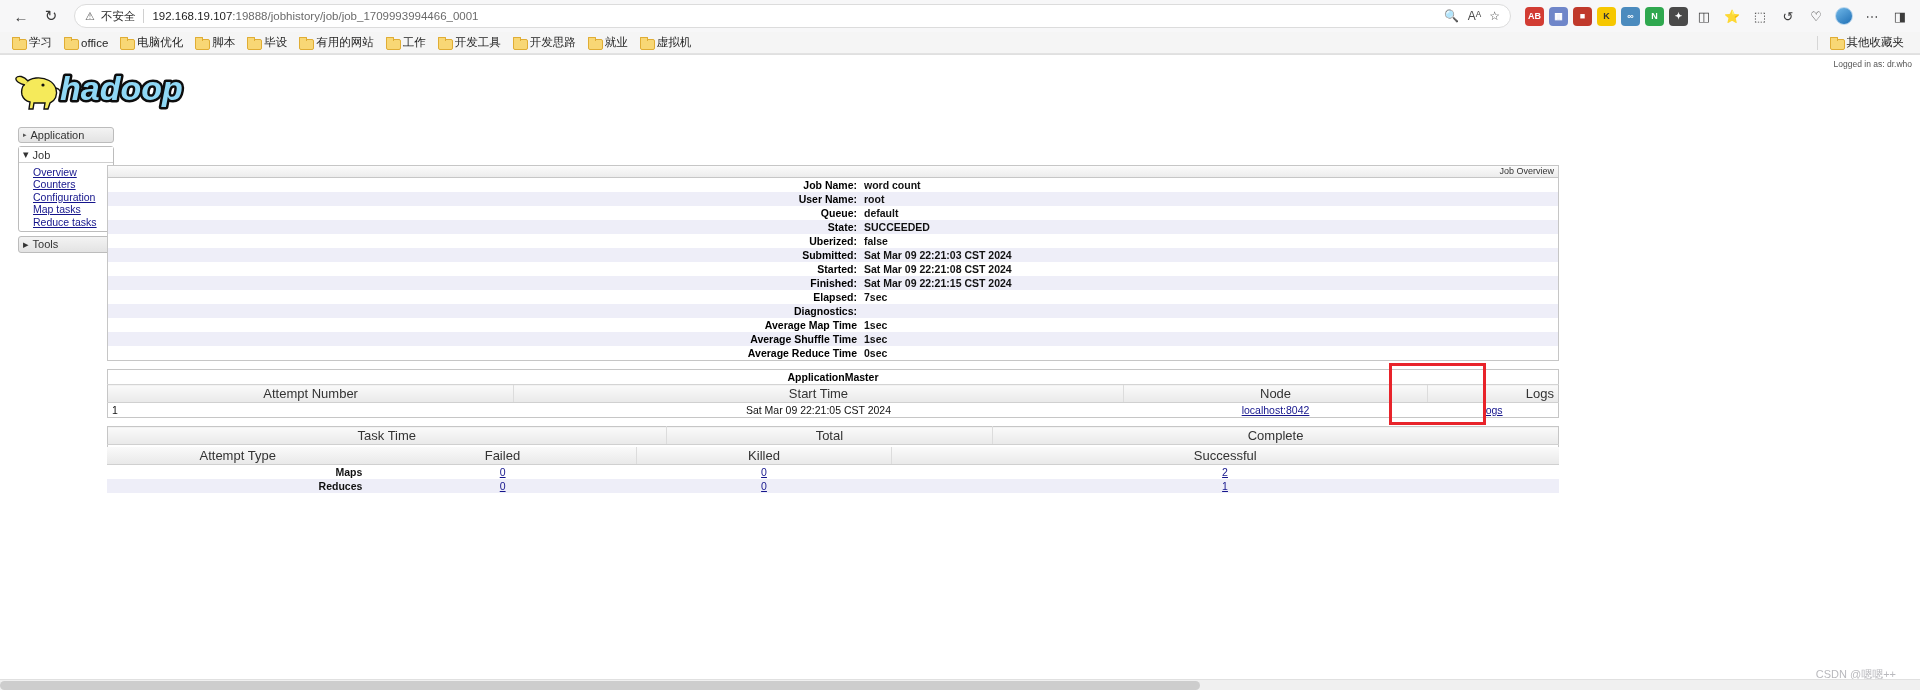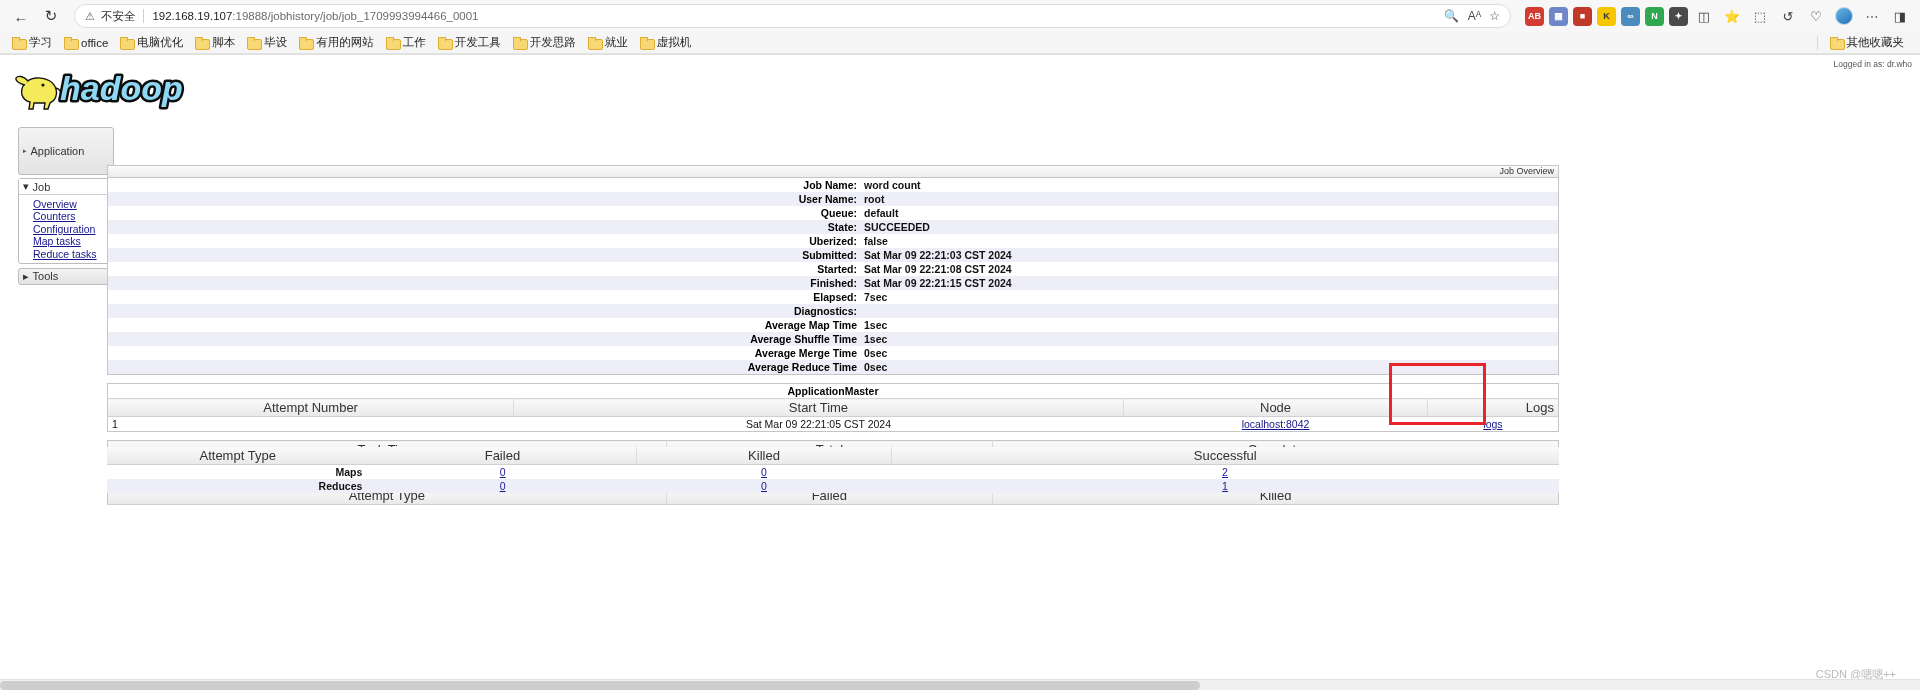--- a/index.html
+++ b/index.html
@@ -91,21 +91,21 @@
   .logged {
     position:absolute; right:8px; top:4px;
     font-size:8.5px; color:#555; white-space:nowrap;
   }
 
   
   .sidebar { position:absolute; left:18px; top:72px; width:96px; font-size:11px; }
   .nav-head {
     background:linear-gradient(#f3f3f3,#e3e3e3);
     border:1px solid #bcbcbc; border-radius:3px;
-    padding:17px 4px; margin-bottom:3px; color:#333;
+    padding:1px 4px; margin-bottom:3px; color:#333;
     display:flex; align-items:center; gap:4px;
   }
   .nav-head .arrow { font-size:7px; color:#555; }
   .nav-box { border:1px solid #bcbcbc; border-radius:3px; background:#fff; }
   .nav-box .nav-title {
     padding:1px 4px; border-bottom:1px solid #cfcfcf;
     display:flex; align-items:center; gap:4px; color:#333;
     background:#fff;
   }
   .nav-list { padding:3px 0 3px 14px; }
@@ -373,24 +373,20 @@
             </tr>
           <tr>
               <th>Average Map Time</th>
               <td>1sec</td>
             </tr>
           <tr>
               <th>Average Shuffle Time</th>
               <td>1sec</td>
             </tr>
           <tr>
-              <th>Average Merge Time</th>
-              <td>0sec</td>
-            </tr>
-          <tr>
               <th>Average Reduce Time</th>
               <td>0sec</td>
             </tr>
         </tbody>
       </table>
     </div>
 
     <table class="tbl">
       <tbody>
         <tr class="caption-row">

